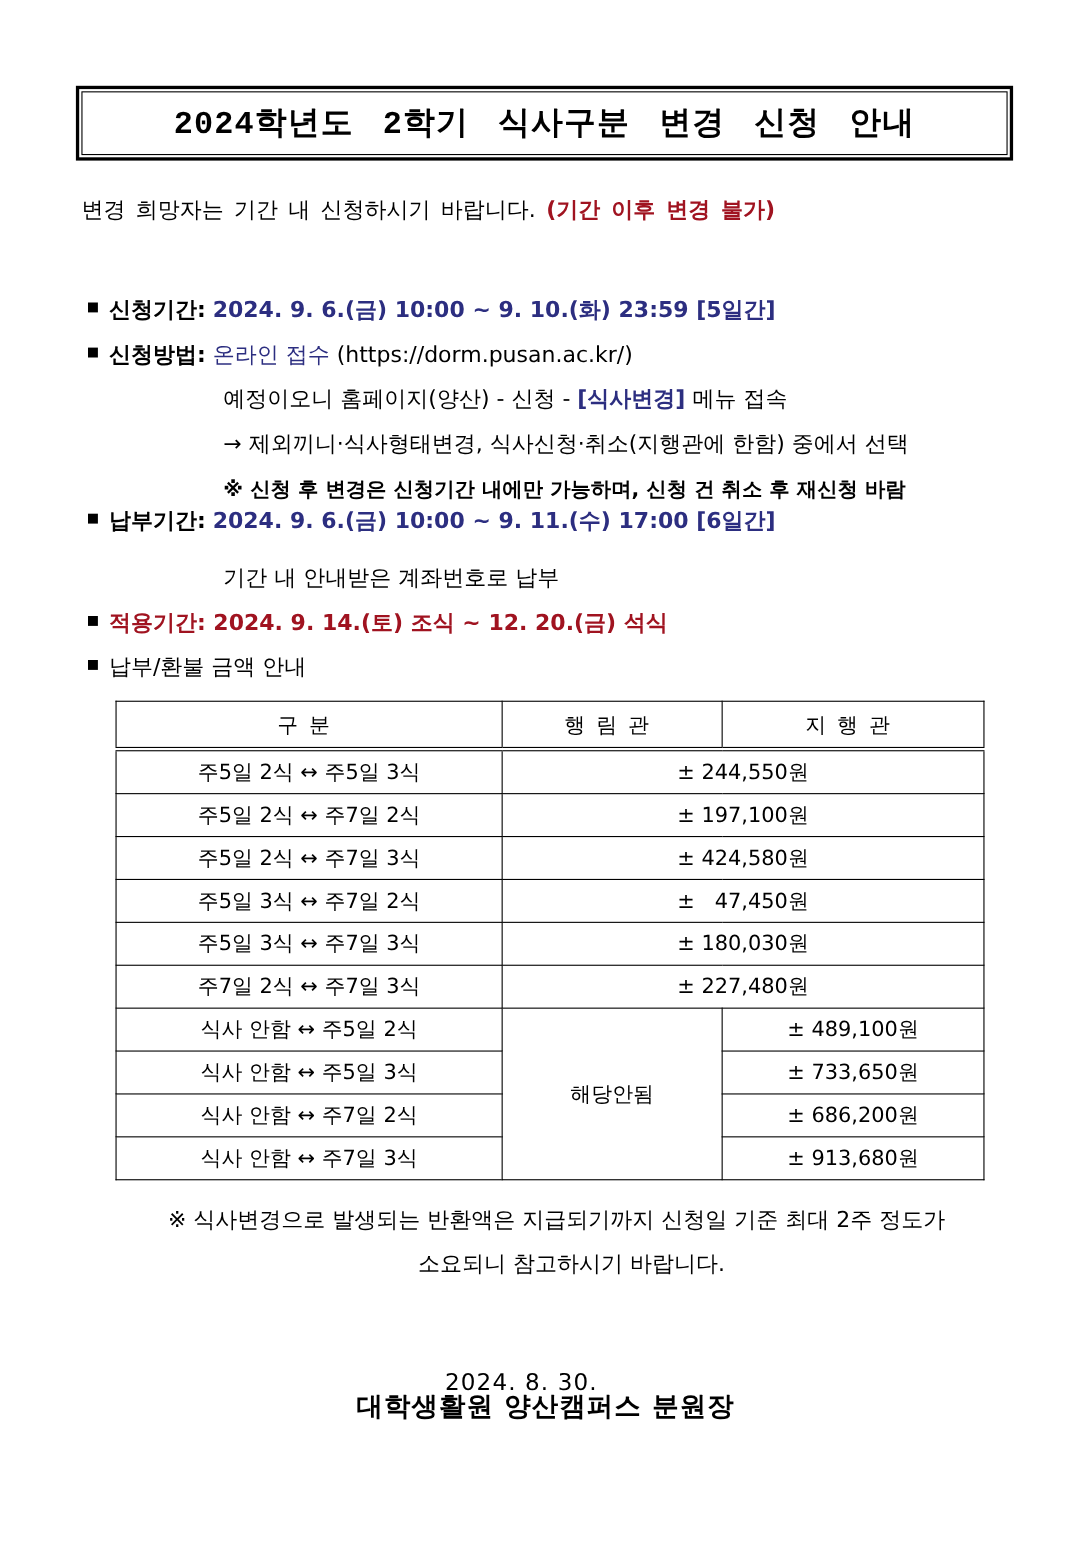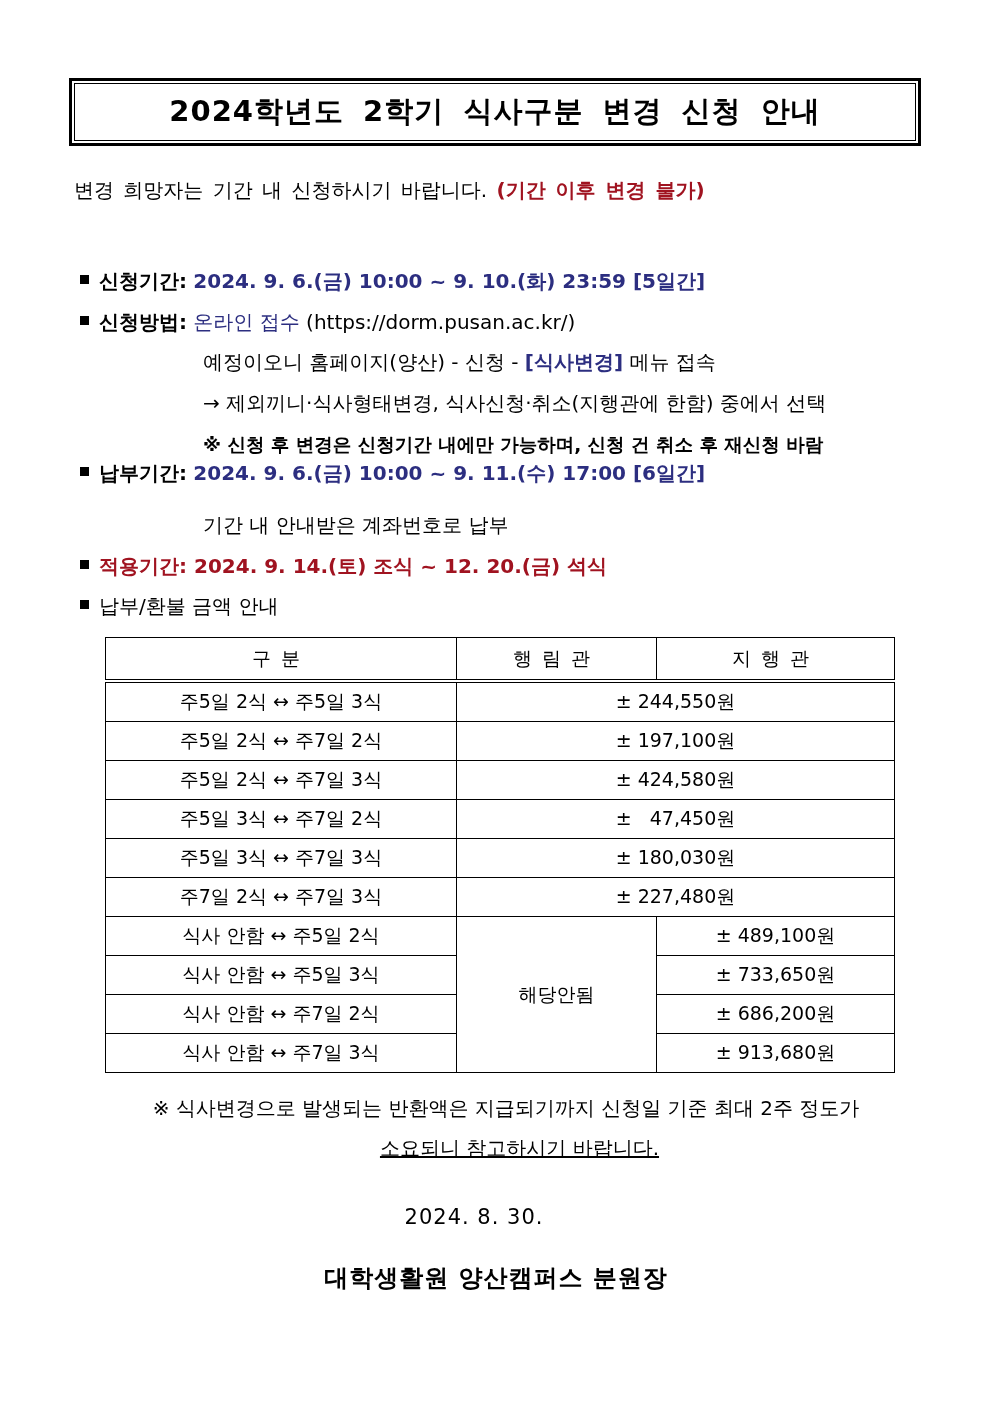--- a/index.html
+++ b/index.html
@@ -1,21 +1,21 @@
 <!DOCTYPE html>
 <html><head>
 <meta charset="utf-8">
 <style>
   html, body { margin: 0; padding: 0; background: #ffffff; }
   body { width: 992px; height: 1403px; position: relative; font-family: "DejaVu Sans", "Liberation Sans", sans-serif; color: #000; }
   .page { position: absolute; left: 0; top: 0; width: 992px; height: 1403px; }
 
   .title-box {
     position: absolute; left: 69px; top: 78px; width: 852px; height: 68px;
-    border: 3px solid #000; box-sizing: border-box; padding: 2px;
+    border: 3px solid #000; box-sizing: border-box; padding: 2px; font-family: Liberation Mono, monospace;
   }
   .title-inner {
     width: 100%; height: 100%; border: 1px solid #000; box-sizing: border-box;
     display: flex; align-items: center; justify-content: center;
     font-size: 29px; font-weight: bold; letter-spacing: 1px; word-spacing: 8px;
   }
 
   .intro { position: absolute; left: 74px; top: 170px; width: 850px; font-size: 20px; line-height: 40px; word-spacing: 3px; }
   .red { color: #a01320; font-weight: bold; }
   .blue { color: #2c2e80; }
@@ -35,22 +35,22 @@
     border: 1px solid #000; text-align: center; height: 38px; padding: 0; font-weight: normal;
   }
   table.fees thead th { height: 41px; letter-spacing: 10px; }
   table.fees thead tr { border-bottom: 4px double #000; }
   table.fees thead th { border-bottom: 4px double #000; }
   .c1 { width: 350px; }
   .c2 { width: 199px; }
   .c3 { width: 237px; }
 
   .note { position: absolute; left: 96px; top: 1088px; width: 820px; font-size: 20px; line-height: 40px; text-align: center; }
-  .note-line2 { padding-left: 27px; text-decoration: underline; }
-  .date { position: absolute; left: 0; width: 948px; top: 1205px; text-align: center; font-size: 21px; letter-spacing: 1px; }
+  .note-line2 { padding-left: 27px; }
+  .date { position: absolute; left: 0; width: 948px; top: 1245px; text-align: center; font-size: 21px; letter-spacing: 1px; }
   .signer { position: absolute; left: 0; width: 992px; top: 1262px; text-align: center; font-size: 24px; font-weight: bold; letter-spacing: 1px; }
 </style>
 </head>
 <body>
 
 <div class="page">
 
   <div class="title-box">
     <div class="title-inner">2024학년도 2학기 식사구분 변경 신청 안내</div>
   </div>

